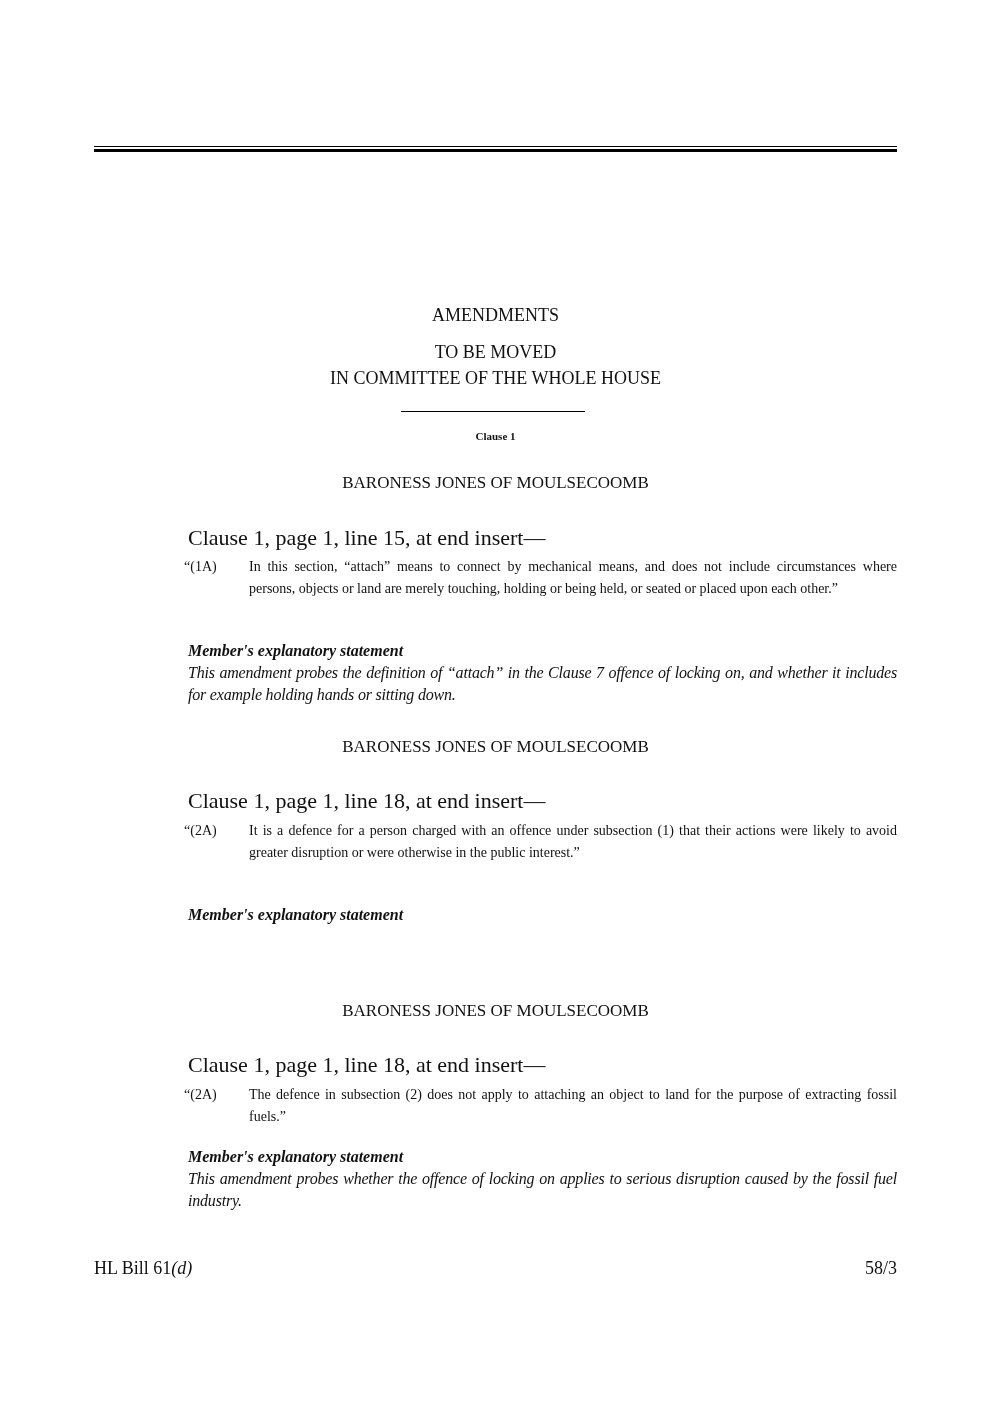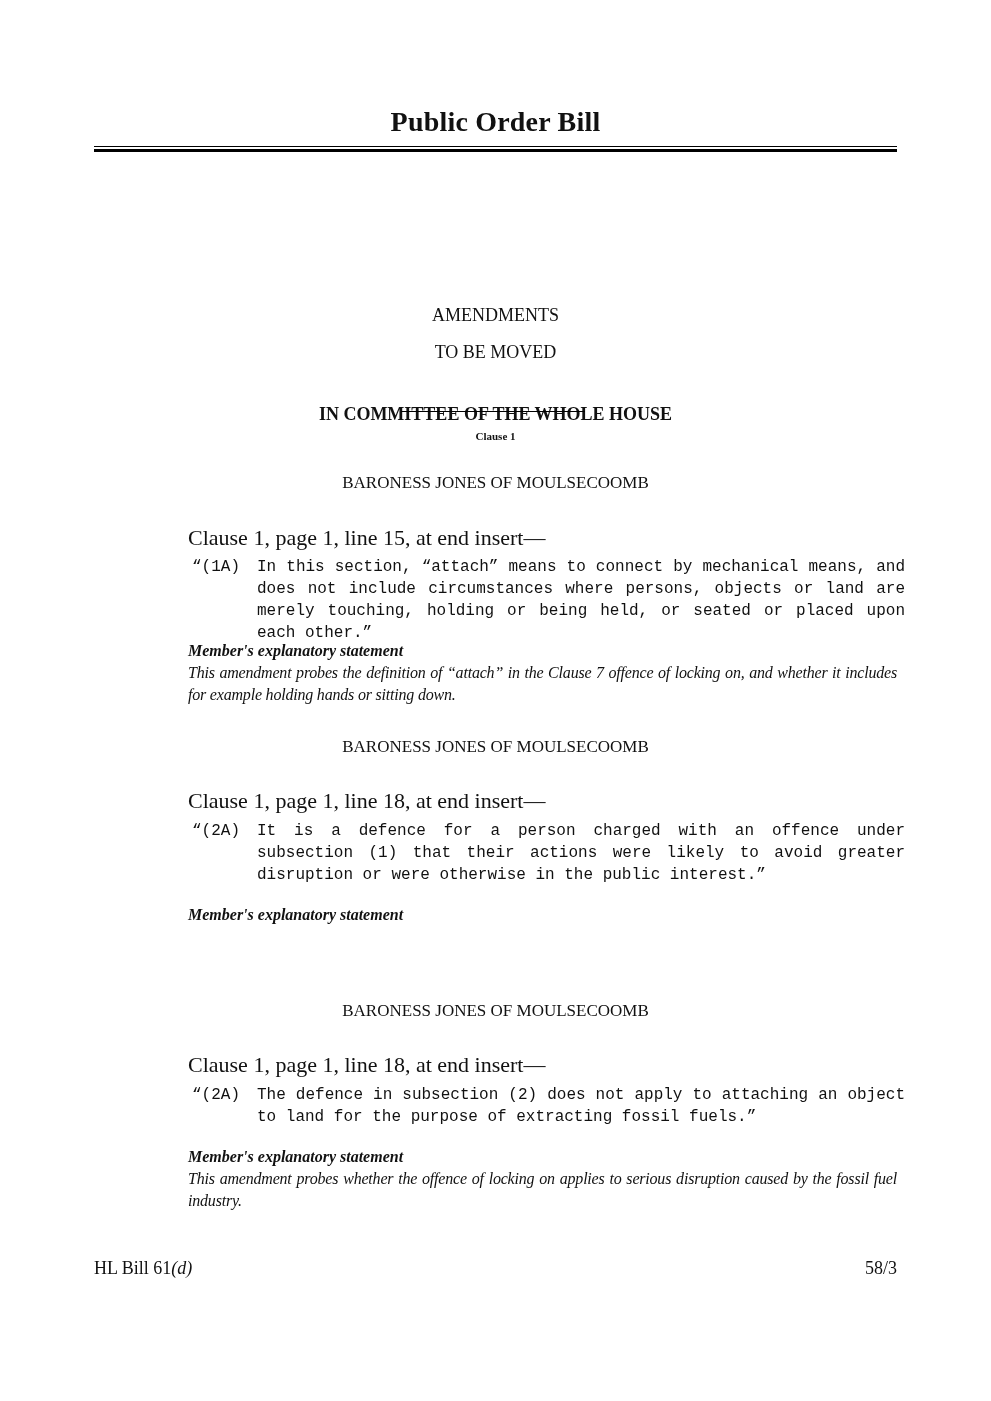--- a/index.html
+++ b/index.html
@@ -61,25 +61,24 @@
     border-top: 1.3px solid #000;
   }
   .bold { font-weight: bold; }
   .instruction {
     position: absolute;
     left: 188px;
     font-size: 22px;
   }
   .para {
     position: absolute;
-    left: 192px;
+    left: 184px;
     width: 713px;
-    font-size: 16px;
+    font-size: 14px;
     line-height: 22px;
-    font-family: Liberation Mono, monospace;
   }
   .para .num {
     position: absolute;
     left: 0;
     top: 0;
   }
   .para .text {
     margin-left: 65px;
     text-align: justify;
     display: block;
@@ -112,27 +111,26 @@
     top: 1258px;
     font-size: 18px;
   }
   .italic { font-style: italic; }
 </style>
 </head>
 <body>
 
 <div class="page">
 
-  <div class="title">Public Order Bill</div>
   <div class="rule-thin"></div>
   <div class="rule-thick"></div>
 
   <div class="center-line" style="top:305px;">AMENDMENTS</div>
   <div class="center-line" style="top:342px;">TO BE MOVED</div>
-  <div class="center-line" style="top:404px;font-weight:bold;">IN COMMITTEE OF THE WHOLE HOUSE</div>
+  <div class="center-line" style="top:368px;">IN COMMITTEE OF THE WHOLE HOUSE</div>
   <div class="short-rule"></div>
 
   <div class="center-line bold" style="top:430px; font-size:11px;">Clause 1</div>
 
   <div>
     <div class="center-line" style="top:473px; font-size:17px;">BARONESS JONES OF MOULSECOOMB</div>
     <div class="instruction" style="top:525px;">Clause 1, page 1, line 15, at end insert—</div>
     <div class="para" style="top:556px;">
       <span class="num">“(1A)</span>
       <span class="text">In this section, “attach” means to connect by mechanical means, and does not include circumstances where persons, objects or land are merely touching, holding or being held, or seated or placed upon each other.”</span>

